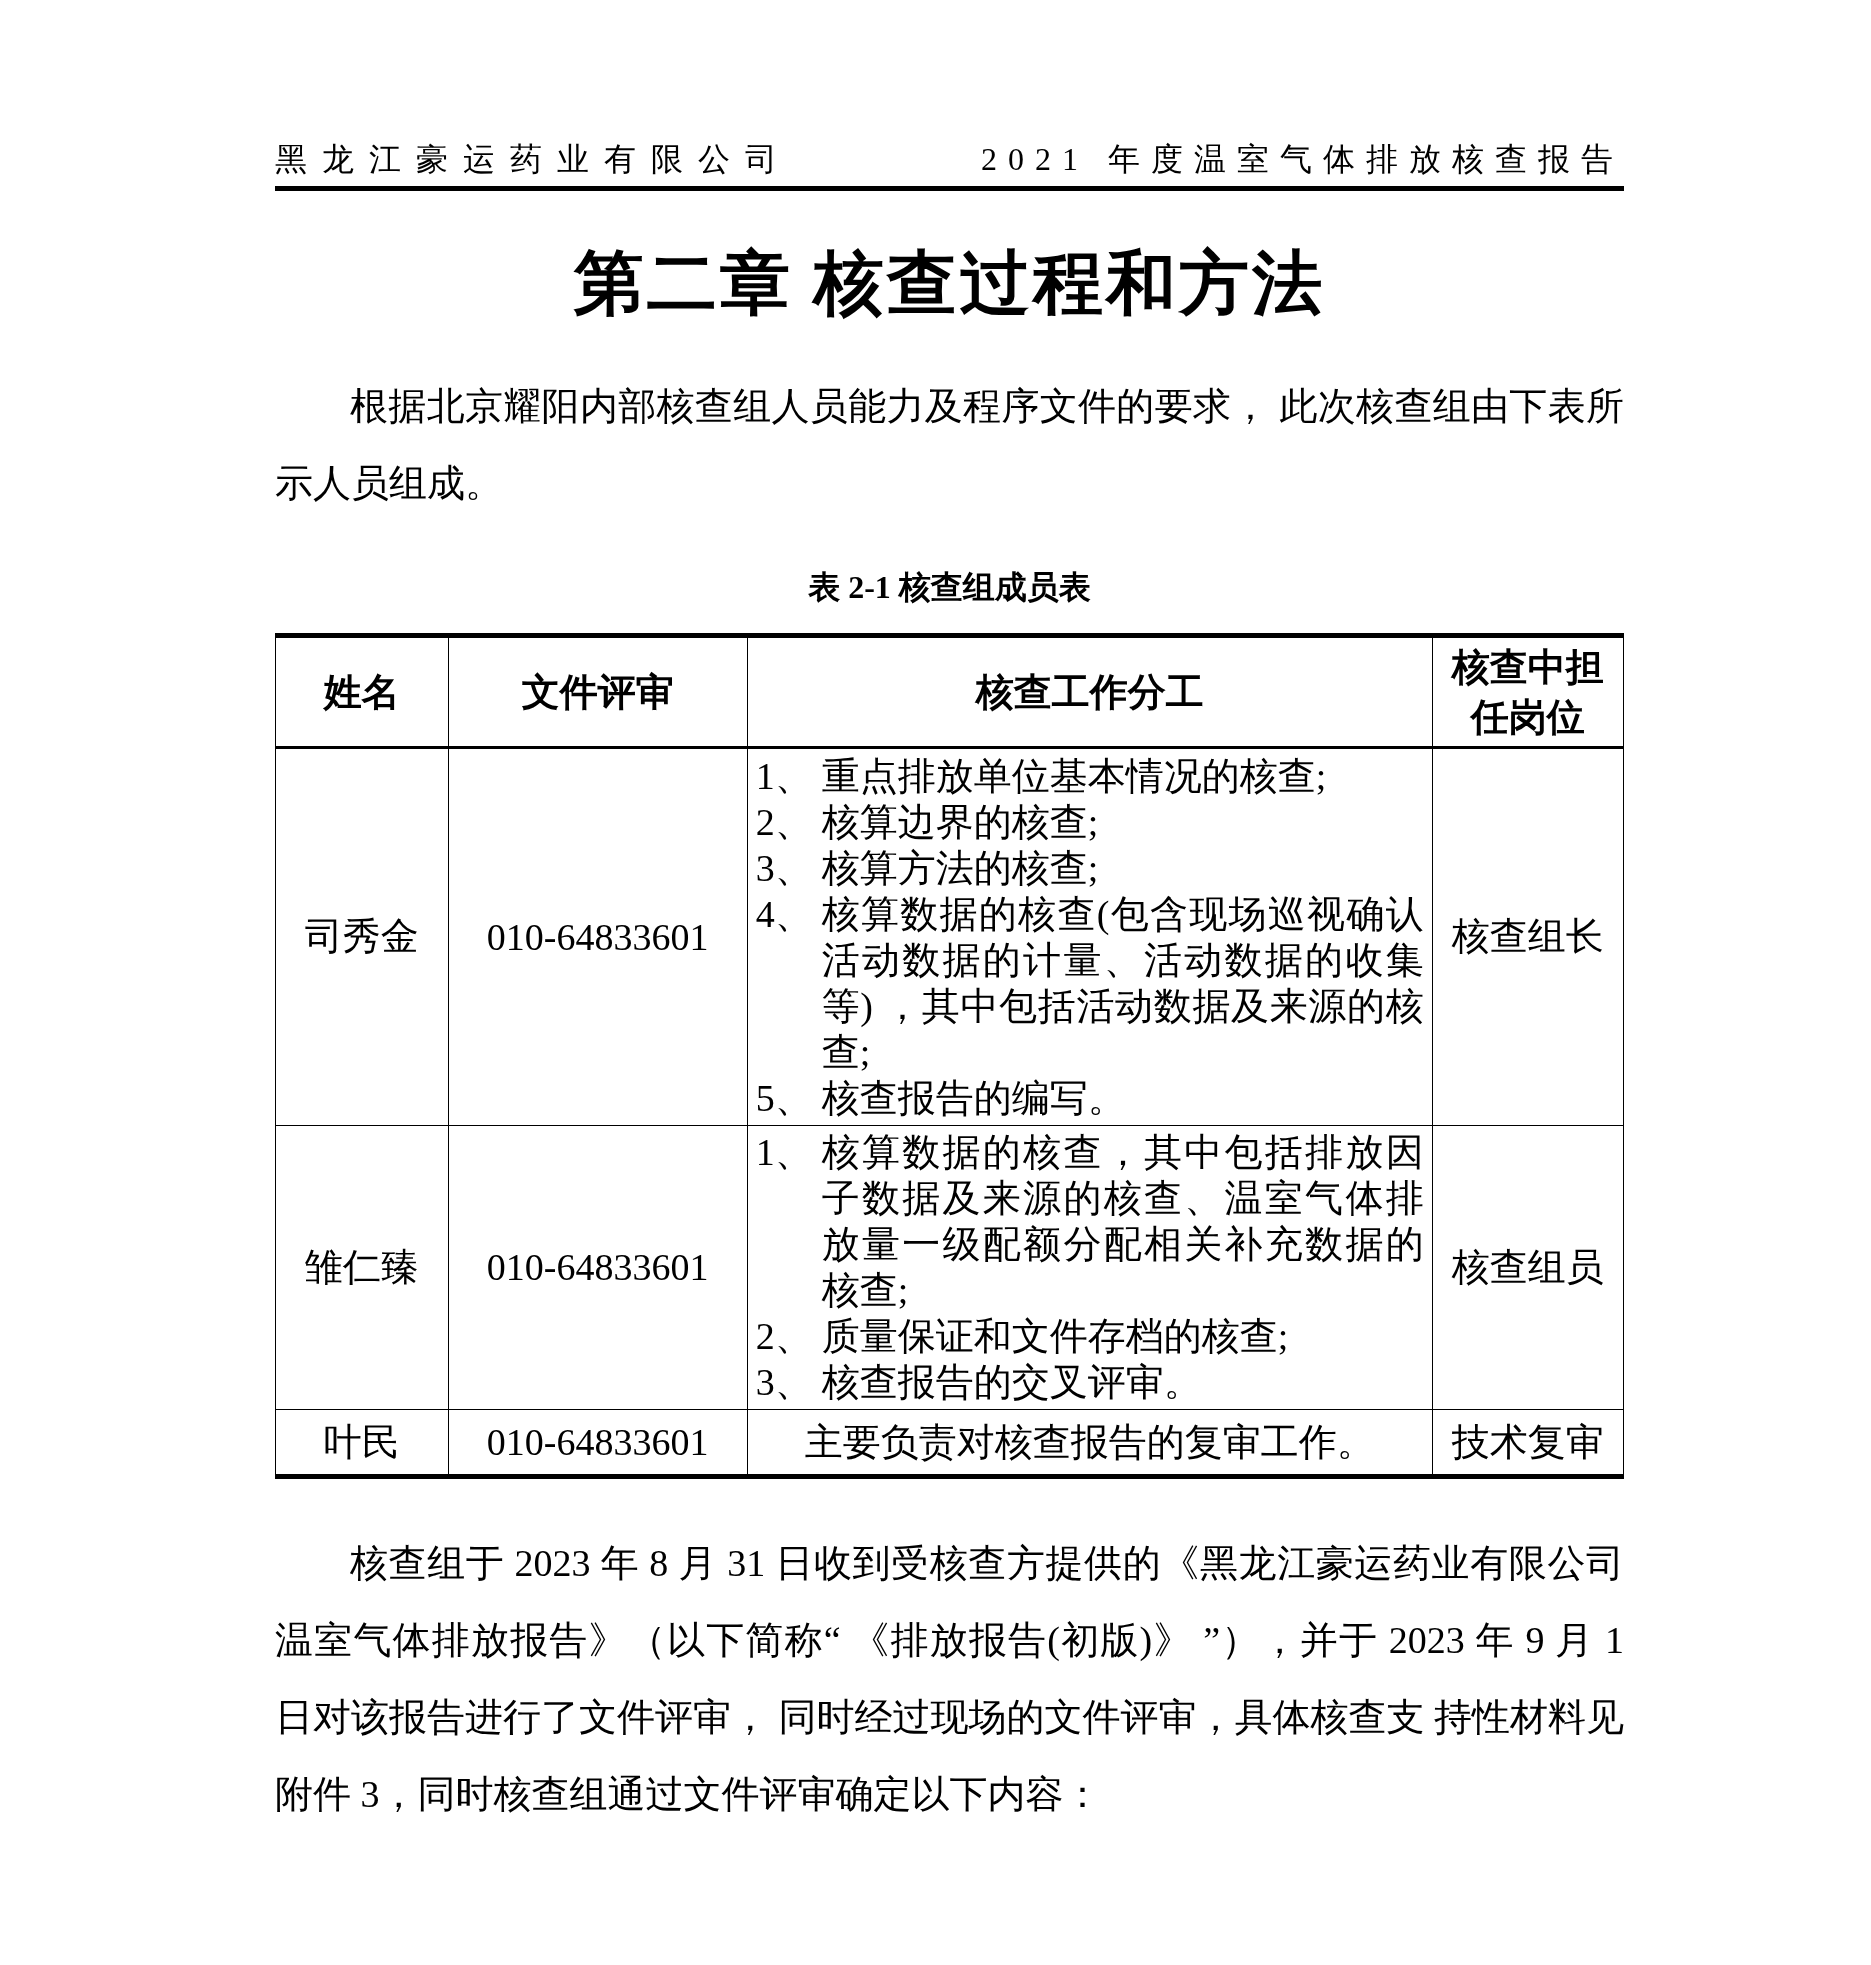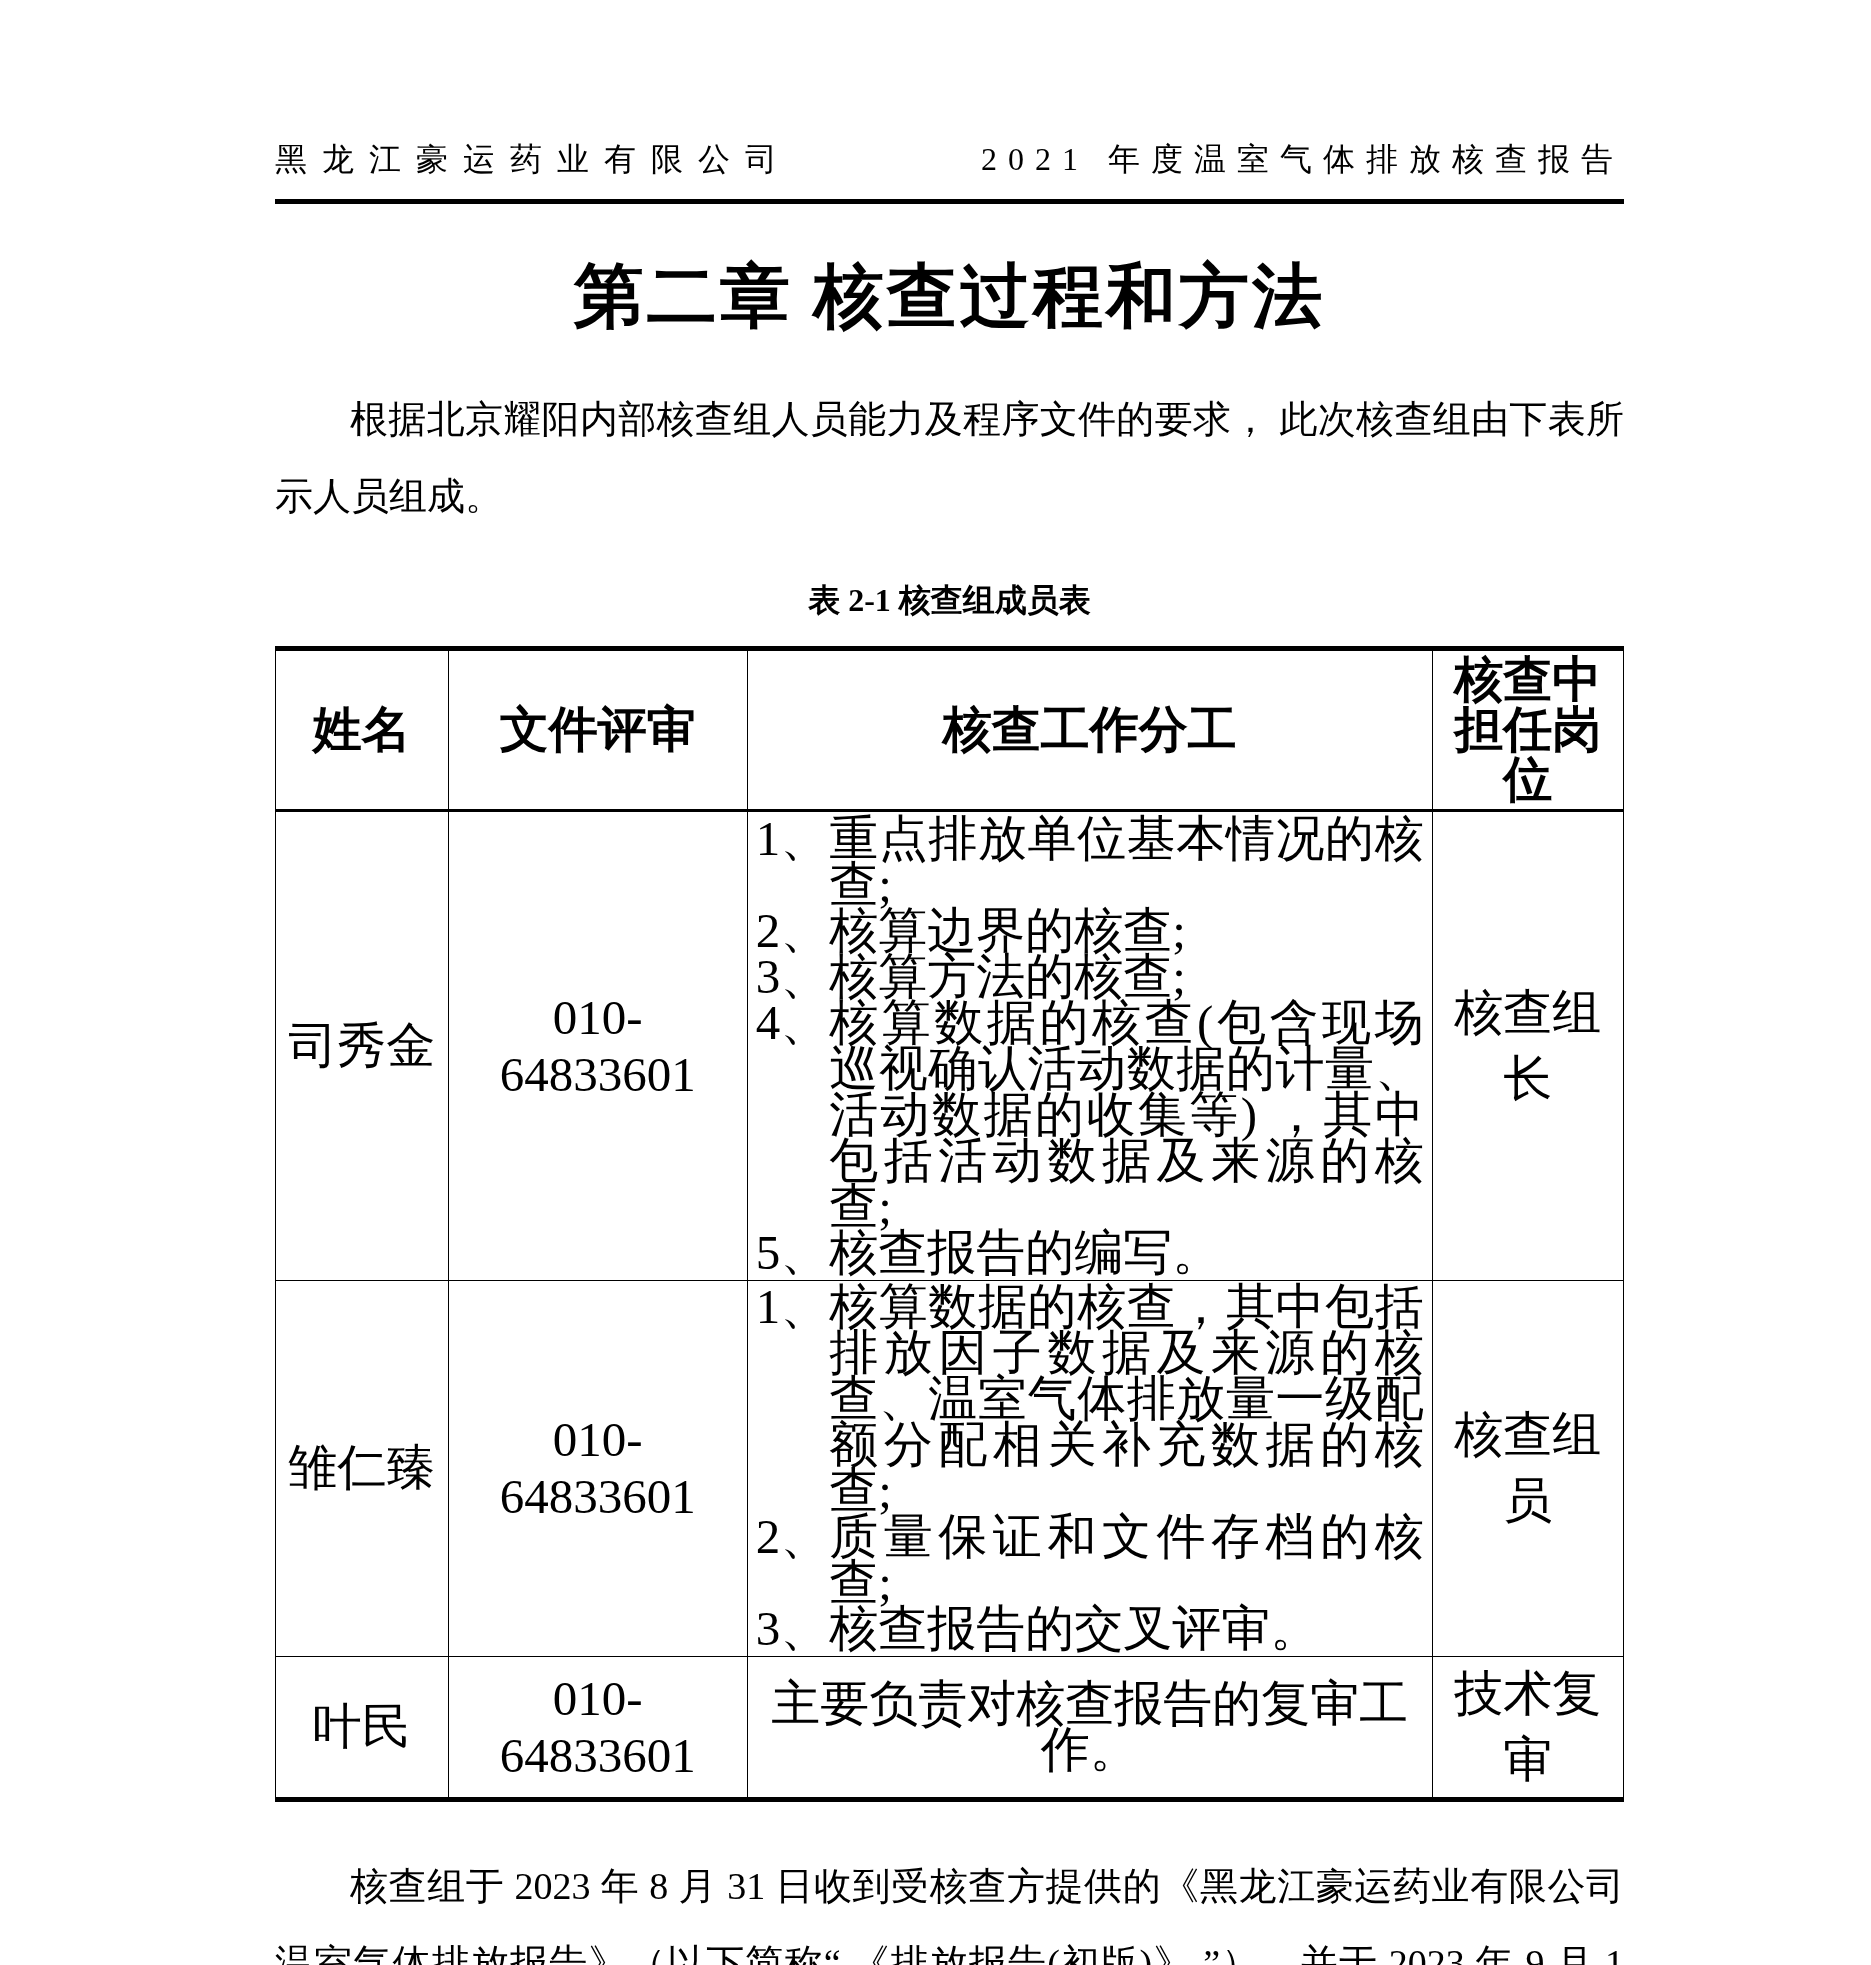--- a/index.html
+++ b/index.html
@@ -14,21 +14,21 @@
     overflow: hidden;
   }
   .content { padding: 0 248px 0 275px; }
 
   
   .doc-header {
     display: flex;
     justify-content: space-between;
     align-items: baseline;
     padding-top: 138px;
-    padding-bottom: 17px;
+    padding-bottom: 4px;
     border-bottom: 5.5px solid #000;
     font-size: 32px;
     gap: 11px;
   }
   .doc-header .left  { letter-spacing: 15px; }
   .doc-header .right { letter-spacing: 11px; }
 
   
   .chapter-title {
     margin-top: 46px;
@@ -61,21 +61,21 @@
     text-align: center;
     font-size: 32px;
     font-weight: bold;
   }
   table.members {
     width: 100%;
     margin-top: 23px;
     border-collapse: collapse;
     border-top: 5.5px solid #000;
     border-bottom: 5.5px solid #000;
-    font-size: 49px;
+    font-size: 38px;
   }
   table.members th, table.members td {
     border: 1.6px solid #000;
     text-align: center;
     vertical-align: middle;
     padding: 3.9px 7.9px;
   }
   table.members thead th {
     border-bottom: 3.9px solid #000;
     height: 98px;

